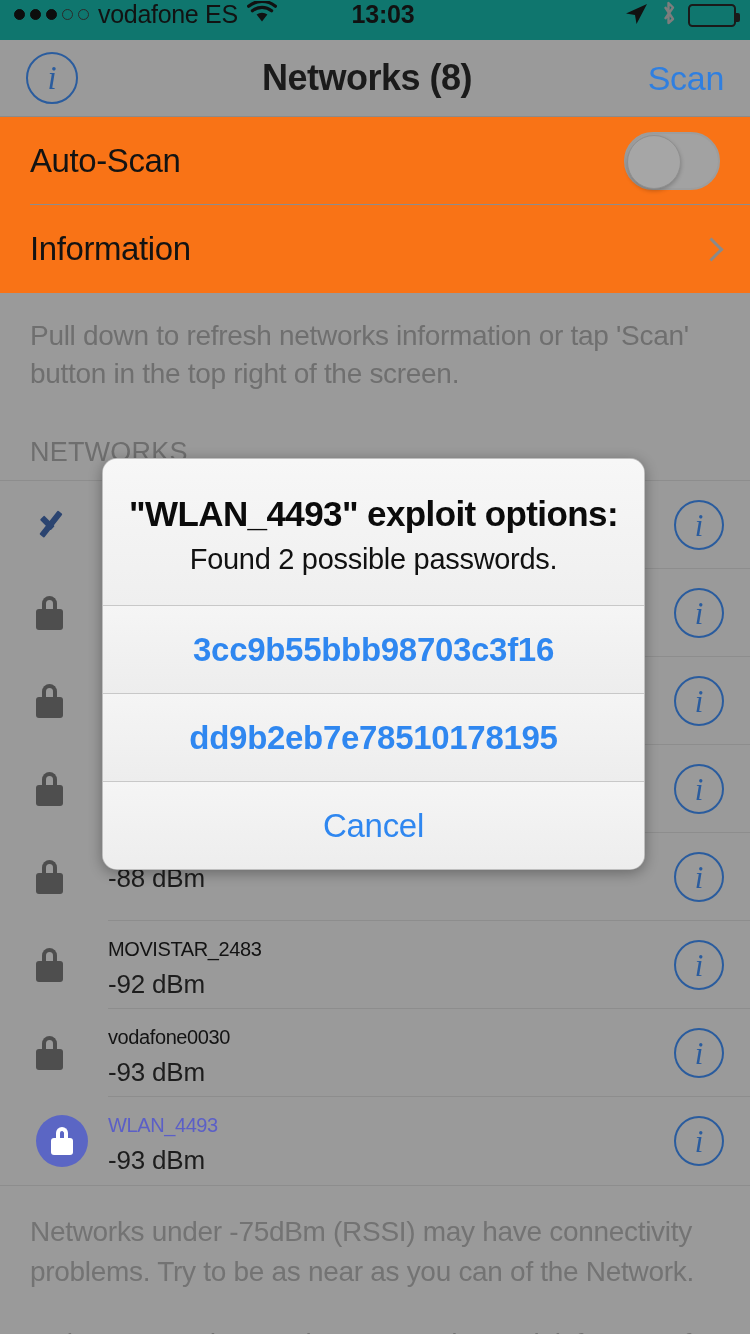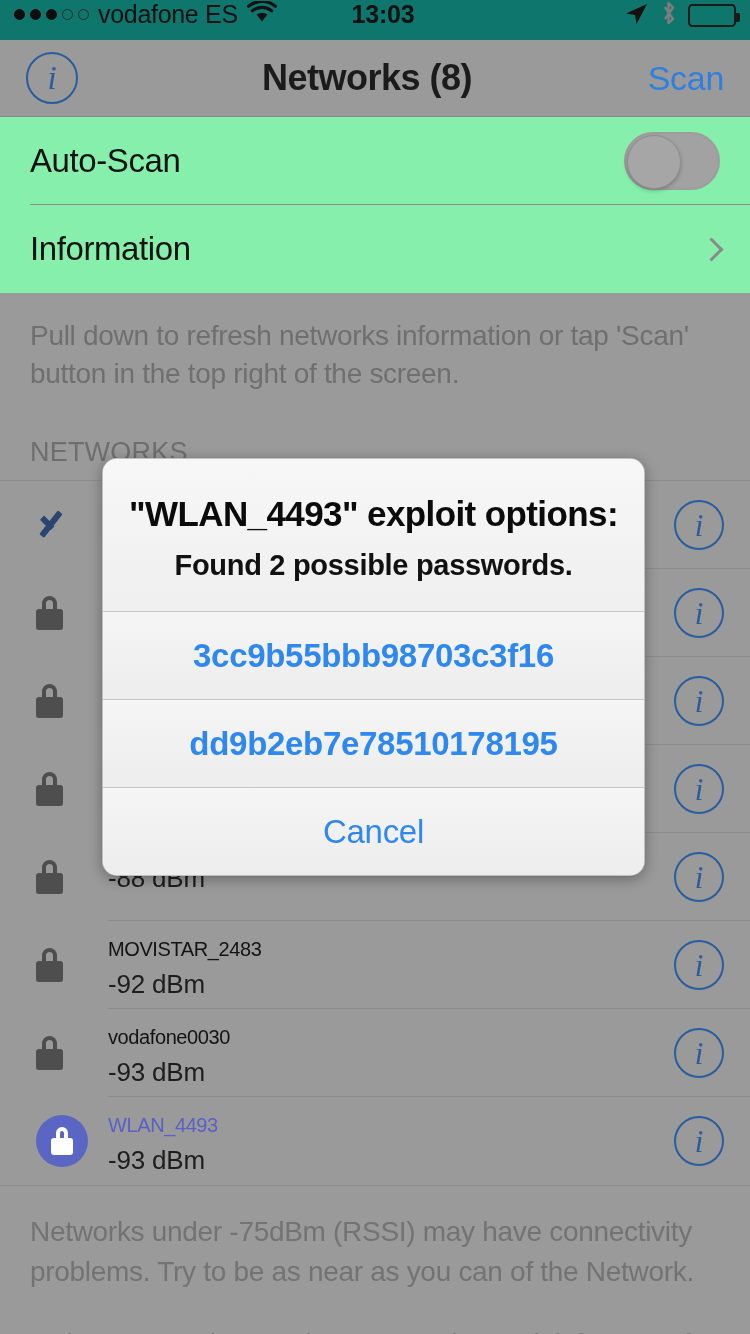--- a/index.html
+++ b/index.html
@@ -68,21 +68,21 @@
   .nav-title{
     position:absolute; left:0; right:16px; text-align:center;
     font-size:36px; font-weight:700; color:#1b1b1b; letter-spacing:-0.5px;
     pointer-events:none;
   }
   .nav-scan{
     font-size:34px; color:#2f7fe0; letter-spacing:-0.3px; z-index:2;
   }
 
   
-  .group{ background:#86efac; }
+  .group{ background:#f97316; }
   .row{
     height:88px; display:flex; align-items:center;
     padding:0 30px; position:relative;
   }
   .row .sep{
     position:absolute; left:30px; right:0; bottom:0; height:1px; background:#8d8d8d;
   }
   .row-label{ font-size:33px; color:#131313; letter-spacing:-0.4px; }
 
   .switch{
@@ -190,22 +190,22 @@
   }
   .alert-head{
     padding:34px 26px 28px 26px; text-align:center;
     background:linear-gradient(#f7f7f7,#efefef);
   }
   .alert-title{
     font-size:35px; font-weight:700; color:#0b0b0b; letter-spacing:-0.6px;
     line-height:42px;
   }
   .alert-msg{
-    margin-top:12px;
-    font-size:29px; color:#111; letter-spacing:-0.3px; line-height:36px;font-weight:bold;
+    margin-top:6px;
+    font-size:29px; color:#111; letter-spacing:-0.3px; line-height:36px;
   }
   .alert-btn{
     height:88px; display:flex; align-items:center; justify-content:center;
     border-top:1px solid #c8c8c8;
     font-size:33px; color:#2f87f0; letter-spacing:-0.3px;
     background:linear-gradient(#f5f5f5,#ededed);
     font-weight:bold;
   }
   .alert-btn.cancel{ font-weight:400; }
 </style>

